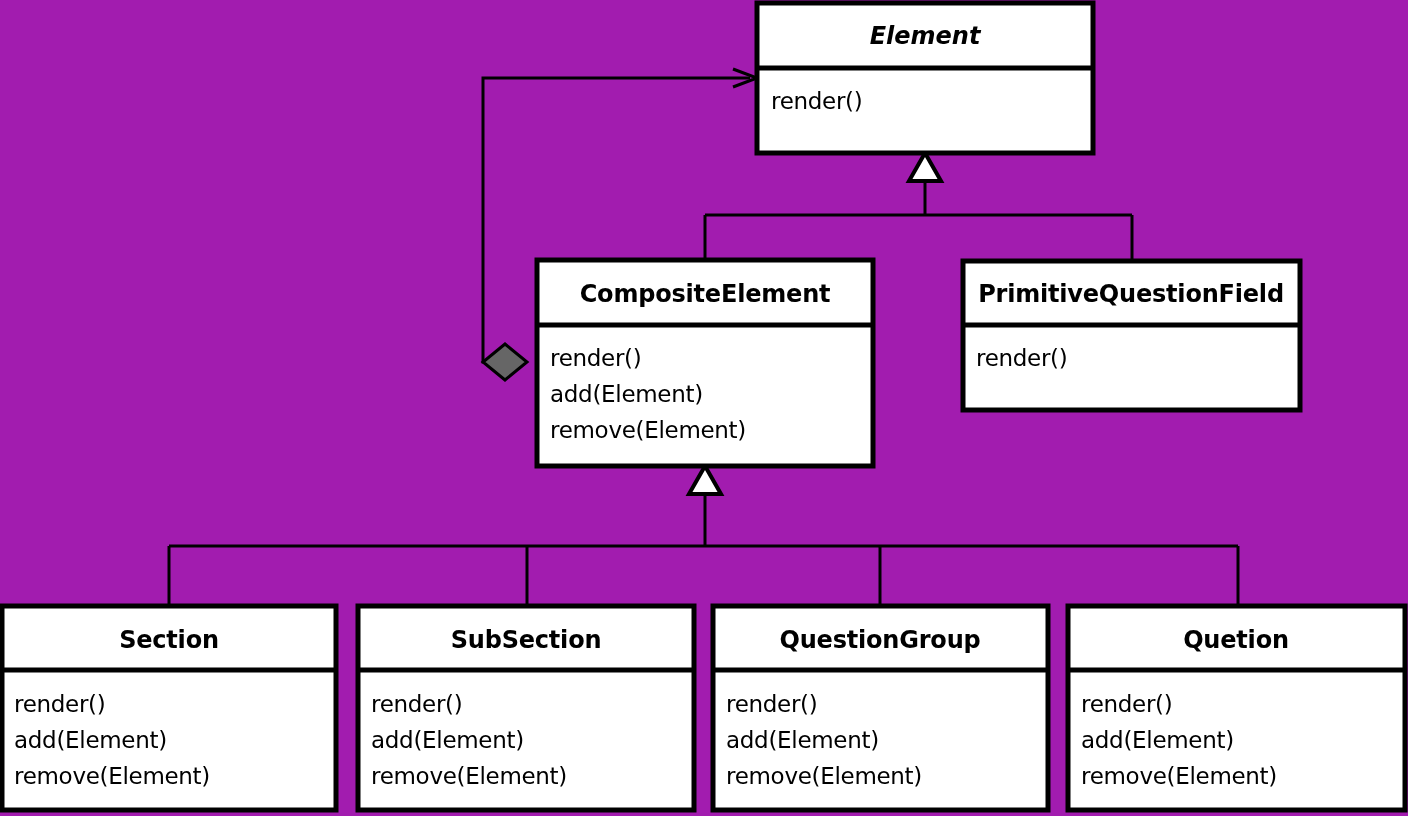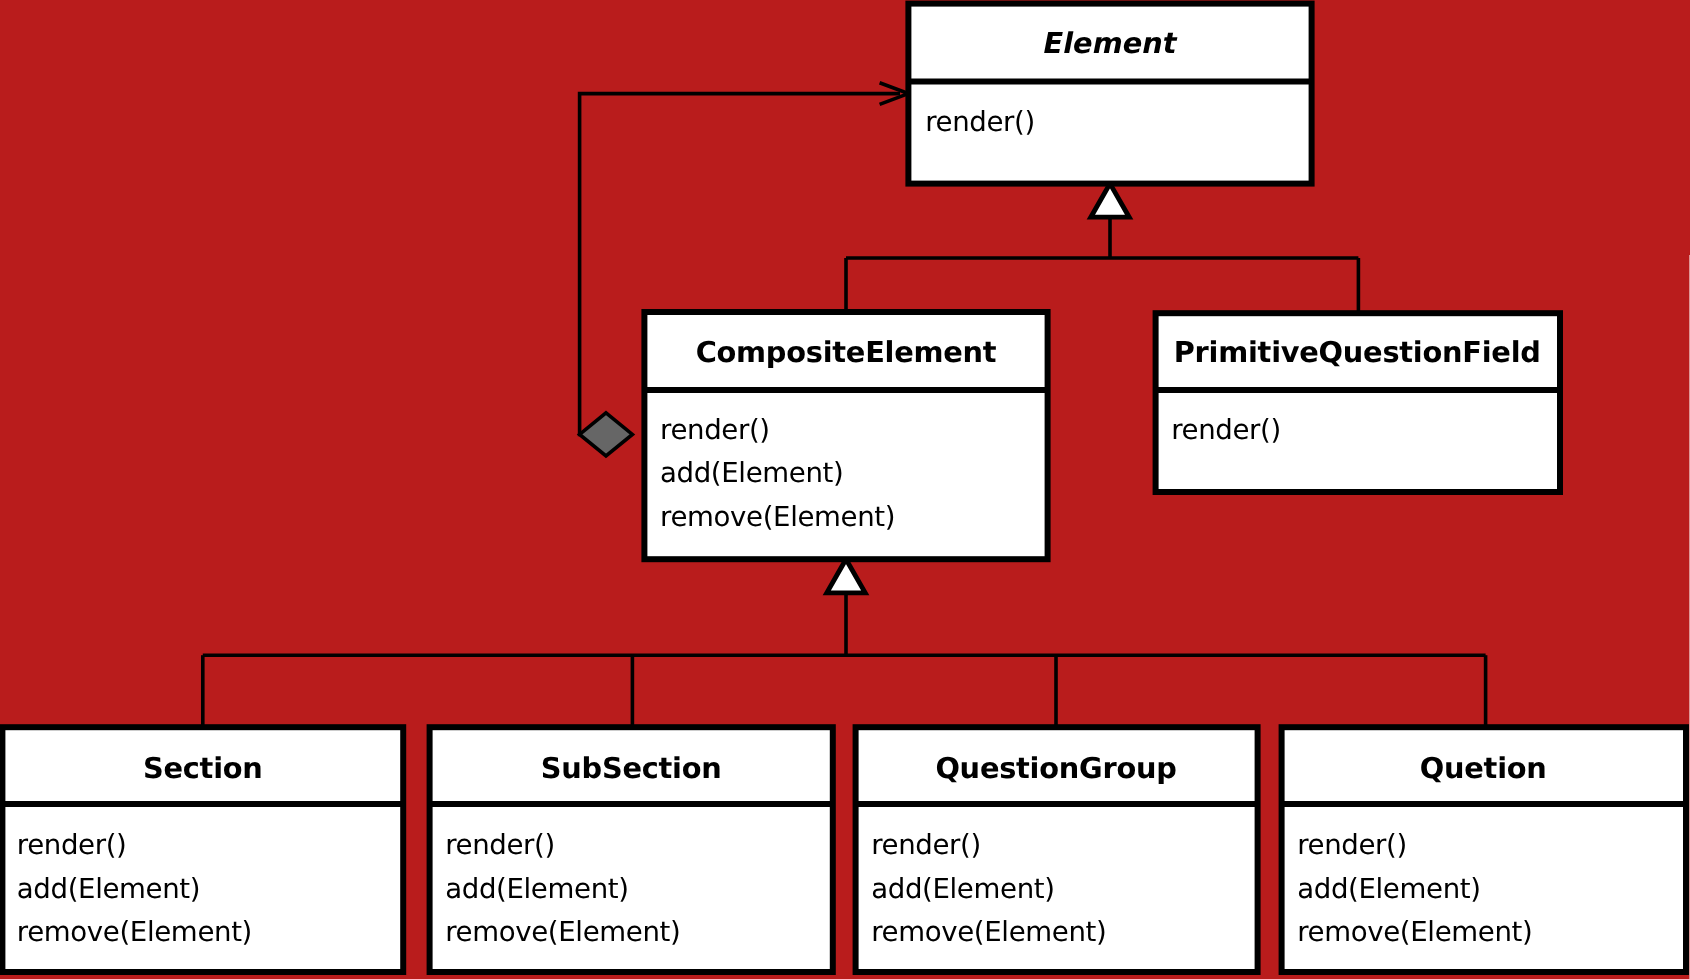--- a/index.html
+++ b/index.html
@@ -10,21 +10,21 @@
   body {
     width: 1408px;
     height: 816px;
     overflow: hidden;
     font-family: "DejaVu Sans", sans-serif;
   }
   #diagram-root {
     position: relative;
     width: 1408px;
     height: 816px;
-    background: #b91c1c;
+    background: #a21caf;
   }
   svg.canvas {
     position: absolute;
     top: 0;
     left: 0;
     width: 1408px;
     height: 816px;
   }
   .cls-box {
     fill: #ffffff;

